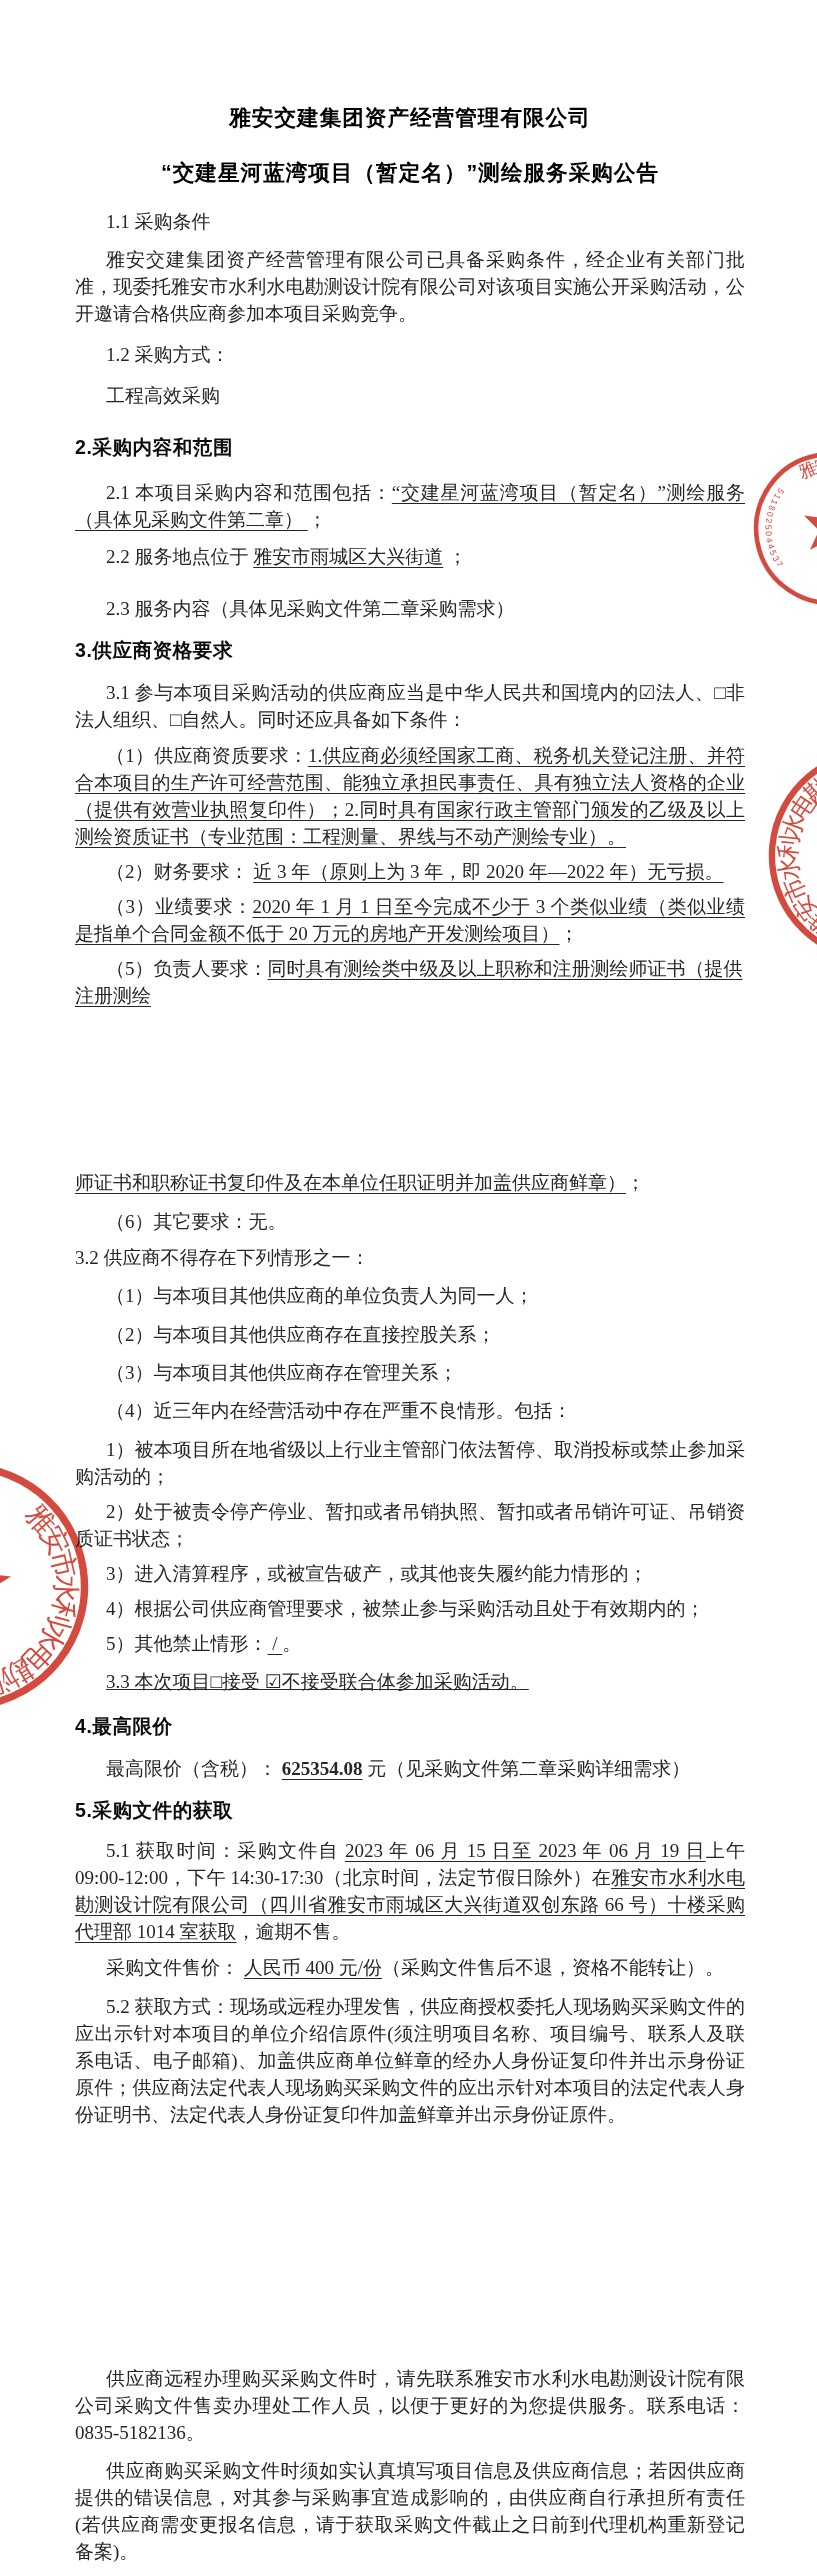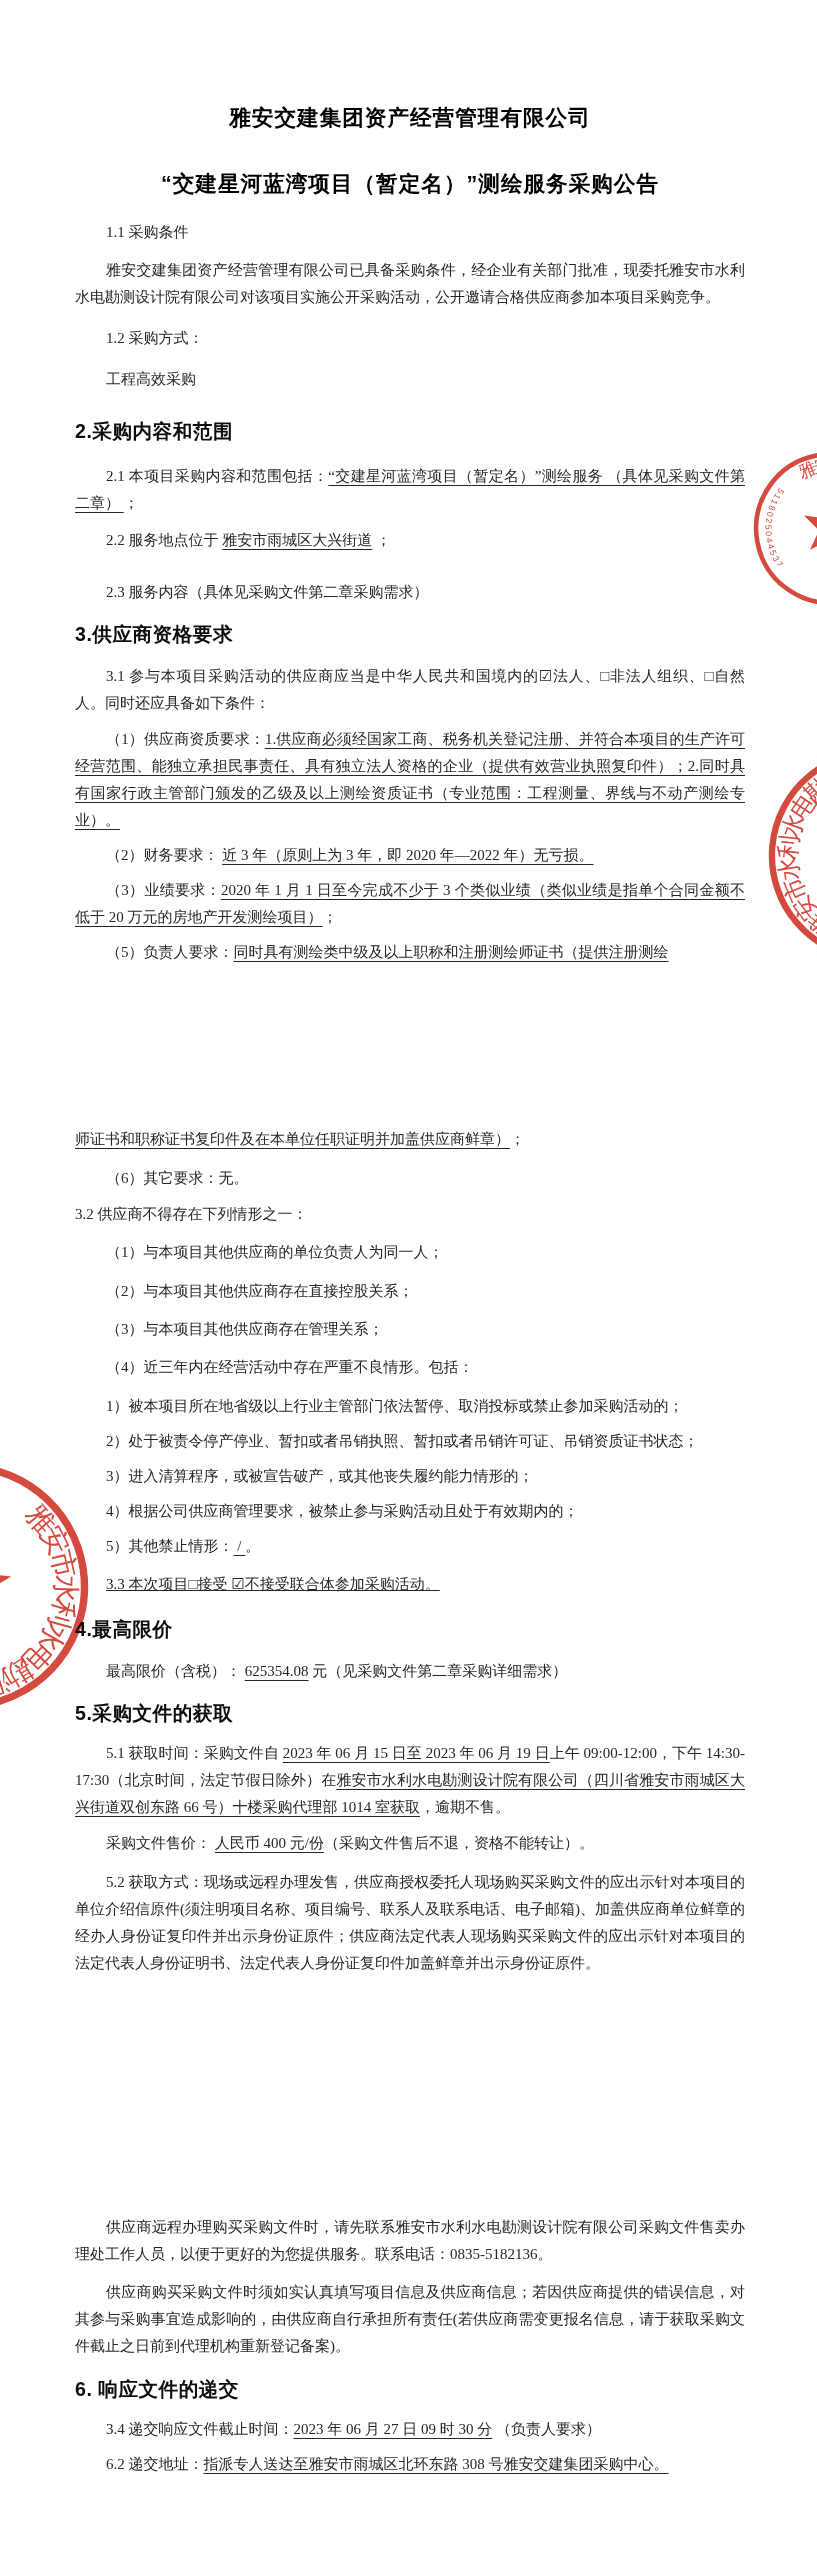--- a/index.html
+++ b/index.html
@@ -17,41 +17,41 @@
     font-family:"Liberation Sans","DejaVu Sans",sans-serif;
     font-weight:bold;color:#000;
     font-size:21.6px;line-height:29px;
     text-align:center;letter-spacing:1px;
   }
   .h{
     font-family:"Liberation Sans","DejaVu Sans",sans-serif;
     font-weight:bold;color:#0d0d0d;
     font-size:19.6px;line-height:26px;letter-spacing:0.5px;
   }
-  .para{font-size:15px;line-height:27px;text-align:justify;}
+  .para{font-size:19px;line-height:27px;text-align:justify;}
   .para.noj{text-align:left;}
   .ind{text-indent:31px;}
   .u{text-decoration:underline;text-decoration-thickness:1px;text-underline-offset:3.6px;}
-  .b{font-weight:normal;}
+  .b{font-weight:bold;}
   .seal{
     position:absolute;
     mix-blend-mode:multiply;
     pointer-events:none;
     opacity:0.92;
   }
   .seal svg{display:block;width:100%;height:100%;}
 </style>
 </head>
 <body>
 
 <div class="page">
   <div class="content">
 
     <div class="title" style="margin-top:103px;">雅安交建集团资产经营管理有限公司</div>
-    <div class="title" style="margin-top:37px;">“交建星河蓝湾项目（暂定名）”测绘服务采购公告</div>
+    <div class="title" style="margin-top:26px;">“交建星河蓝湾项目（暂定名）”测绘服务采购公告</div>
 
     <div class="para ind noj" style="margin-top:20.6px;"><span>1.1 采购条件</span></div>
     <div class="para ind" style="margin-top:11.3px;"><span>雅安交建集团资产经营管理有限公司已具备采购条件，经企业有关部门批准，现委托雅安市水利水电勘测设计院有限公司对该项目实施公开采购活动，公开邀请合格供应商参加本项目采购竞争。</span></div>
     <div class="para ind noj" style="margin-top:14.4px;"><span>1.2 采购方式：</span></div>
     <div class="para ind noj" style="margin-top:13.4px;"><span>工程高效采购</span></div>
 
     <div class="h" style="margin-top:25px;">2.采购内容和范围</div>
     <div class="para ind" style="margin-top:19.6px;"><span>2.1 本项目采购内容和范围包括：</span><span class=" u">“交建星河蓝湾项目（暂定名）”测绘服务 （具体见采购文件第二章） </span><span>；</span></div>
     <div class="para ind noj" style="margin-top:9.3px;"><span>2.2 服务地点位于 </span><span class=" u">雅安市雨城区大兴街道</span><span> ；</span></div>
     <div class="para ind noj" style="margin-top:25px;"><span>2.3 服务内容（具体见采购文件第二章采购需求）</span></div>

